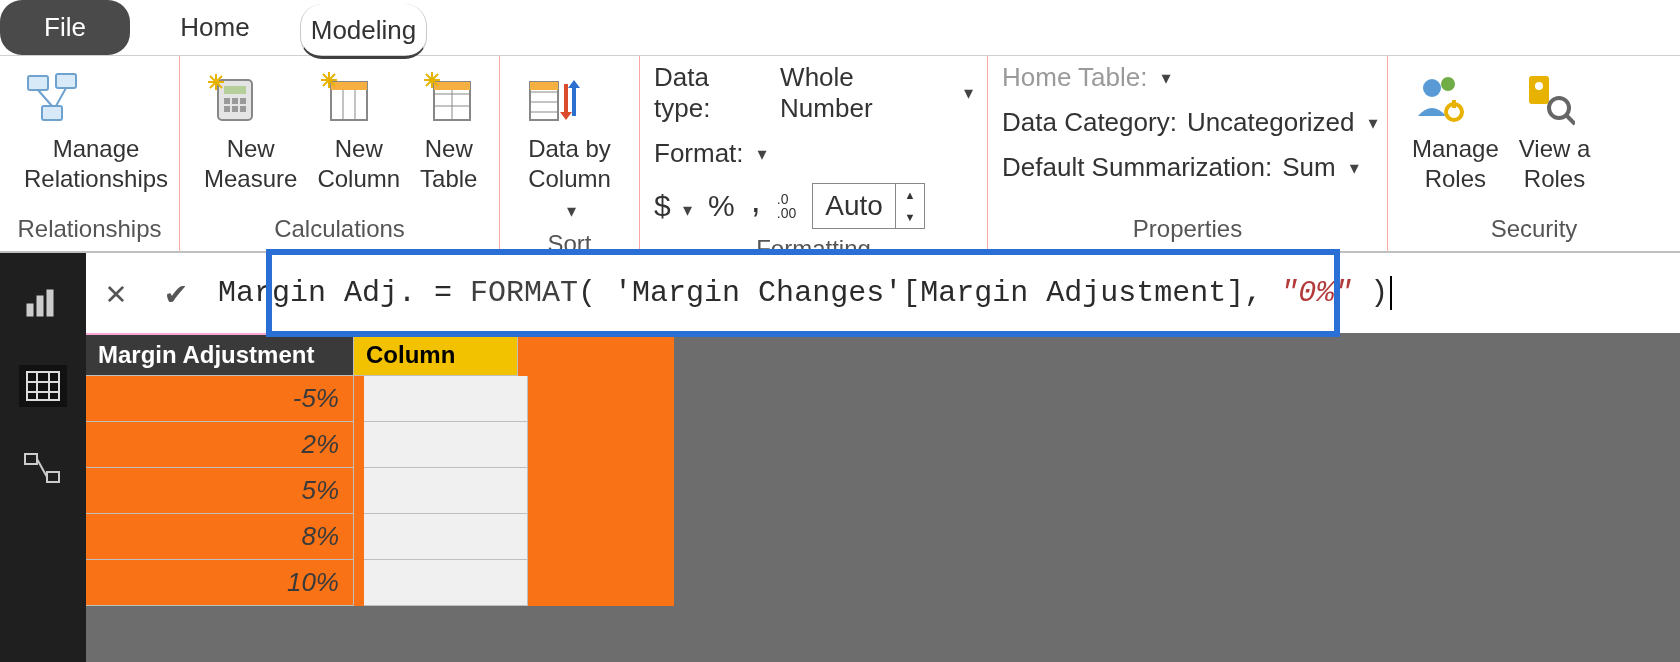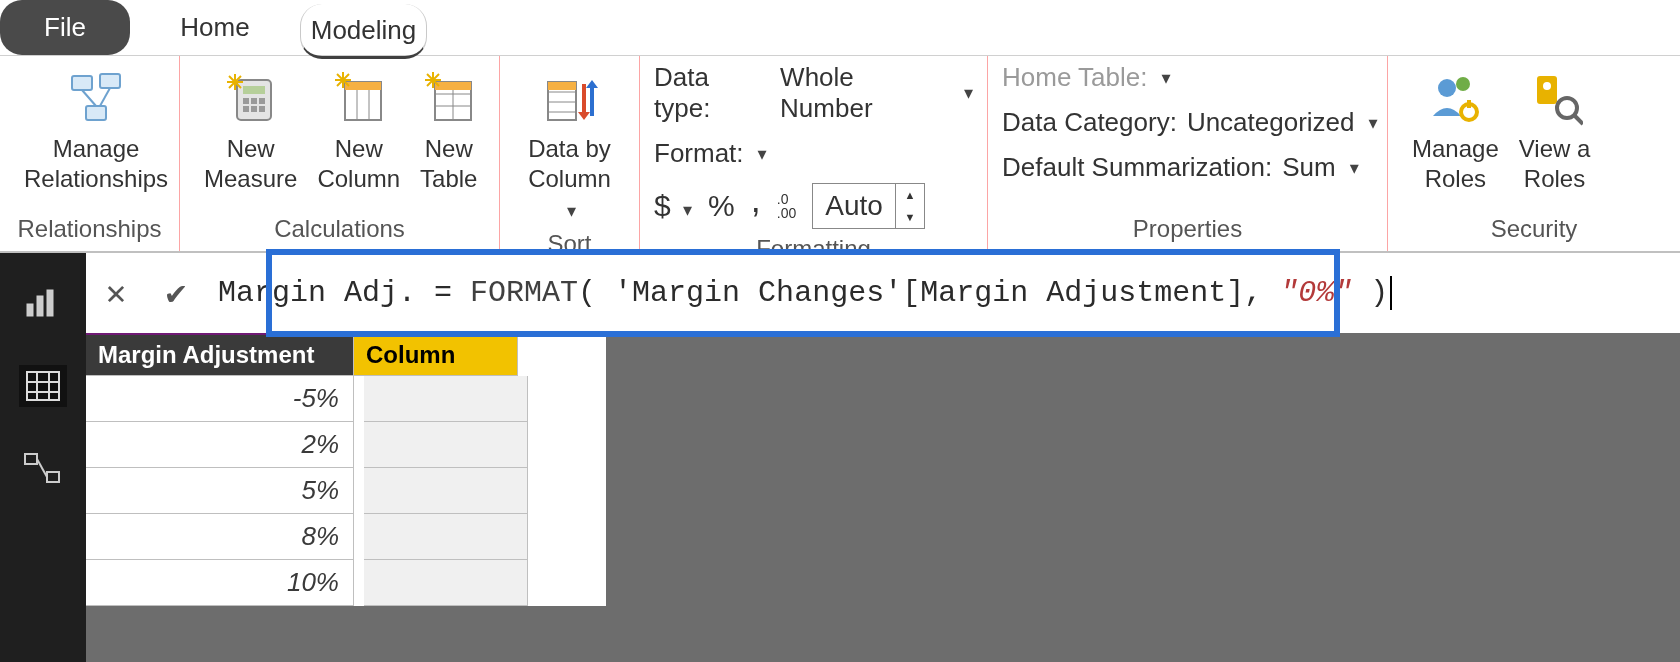--- a/index.html
+++ b/index.html
@@ -11,21 +11,21 @@
   .tab.file { background: #4a4a4a; color: #fff; width: 130px; }
   .tab.home { width: 170px; }
   .tab.modeling { width: 127px; border-left: 1px solid #c9c9c9; border-right: 1px solid #c9c9c9; border-bottom: 3px solid #404040; position: relative; top: 4px; }
   
   
   .ribbon { display: flex; height: 197px; border-bottom: 2px solid #c0c0c0; background: #fff; }
   .group { display: flex; flex-direction: column; border-right: 1px solid #fca5a5; }
   .group-body { flex: 1; display: flex; align-items: flex-start; padding: 8px 14px 0 14px; }
   .group-label { text-align: center; font-size: 24px; color: #555; padding: 6px 0 8px 0; }
   
-  .big-btn { display:flex; flex-direction:column; align-items:center; justify-content:flex-start; padding:6px 10px 0 10px; text-align:center; font-size:24px; color:#333; line-height:1.25; cursor:pointer; }
+  .big-btn { display:flex; flex-direction:column; justify-content:flex-start; padding:6px 10px 0 10px; text-align:center; font-size:24px; color:#333; line-height:1.25; cursor:pointer; }
   .big-btn .ico { width:56px; height:56px; margin-bottom:8px; display:flex; align-items:center; justify-content:center; }
   .big-btn .ico svg { width:56px; height:56px; }
   .big-btn span.lbl { white-space: pre-line; }
   
   .formatting-body { display:flex; flex-direction:column; gap:14px; padding-top:6px; font-size:26px; color:#333;}
   .row { display:flex; align-items:center; gap:10px; }
   .dd-caret { font-size:18px; color:#444; margin-left:4px;}
   .fmt-icons { display:flex; align-items:center; gap:16px; font-size:30px; }
   .auto-box { display:flex; align-items:center; border:1px solid #888; height:46px; }
   .auto-box .val { padding:0 12px; font-size:28px; min-width:70px; }
@@ -44,21 +44,21 @@
   .workspace { flex:1; display:flex; flex-direction:column; background:#6d6d6d; position:relative; }
   
   .formula-bar { height:80px; background:#fff; display:flex; align-items:center; position:relative; font-family: Consolas, "Courier New", monospace; font-size:30px; color:#2b2b2b; }
   .fb-btn { width:60px; height:80px; display:flex; align-items:center; justify-content:center; cursor:pointer; font-size:34px; color:#555; }
   .formula-text { flex:1; padding-left:12px; position:relative; z-index:1; white-space:pre; }
   .formula-text .kw { color:#404040; }
   .formula-text .str { color:#b33a3a; font-style:italic;}
   .formula-text .cursor-bar { display:inline-block; width:2px; height:34px; background:#000; vertical-align:middle; margin-left:2px;}
   .highlight-box { position:absolute; left:180px; top:-4px; width:1074px; height:88px; border:6px solid #2a6fd6; pointer-events:none; z-index:2; }
   
-  .data-grid { border-top:2px solid #701a75; width:520px; background:#ffffff; }
+  .data-grid { border-top:2px solid #f9a8d4; width:588px; background:#f97316; }
   .data-grid .hdr { display:flex; }
   .data-grid .hdr div { font-size:24px; font-weight:600; padding:6px 12px; border-right:1px solid #bfbfbf; border-bottom:1px solid #bfbfbf; }
   .data-grid .hdr .col1 { background:#3a3a3a; color:#fff; width:268px; }
   .data-grid .hdr .col2 { background:#f2c200; color:#000; width:164px; }
   .data-grid .row div { border-right:1px solid #bfbfbf; border-bottom:1px solid #bfbfbf; height:46px; font-size:26px; font-style:italic; color:#3a3a3a; display:flex; align-items:center; }
   .data-grid .row .c1 { width:268px; justify-content:flex-end; padding-right:14px; }
   .data-grid .row .c2 { width:164px; background:#f0f0f0; }
   .data-grid .row { display:flex; }
 </style>
 </head>

